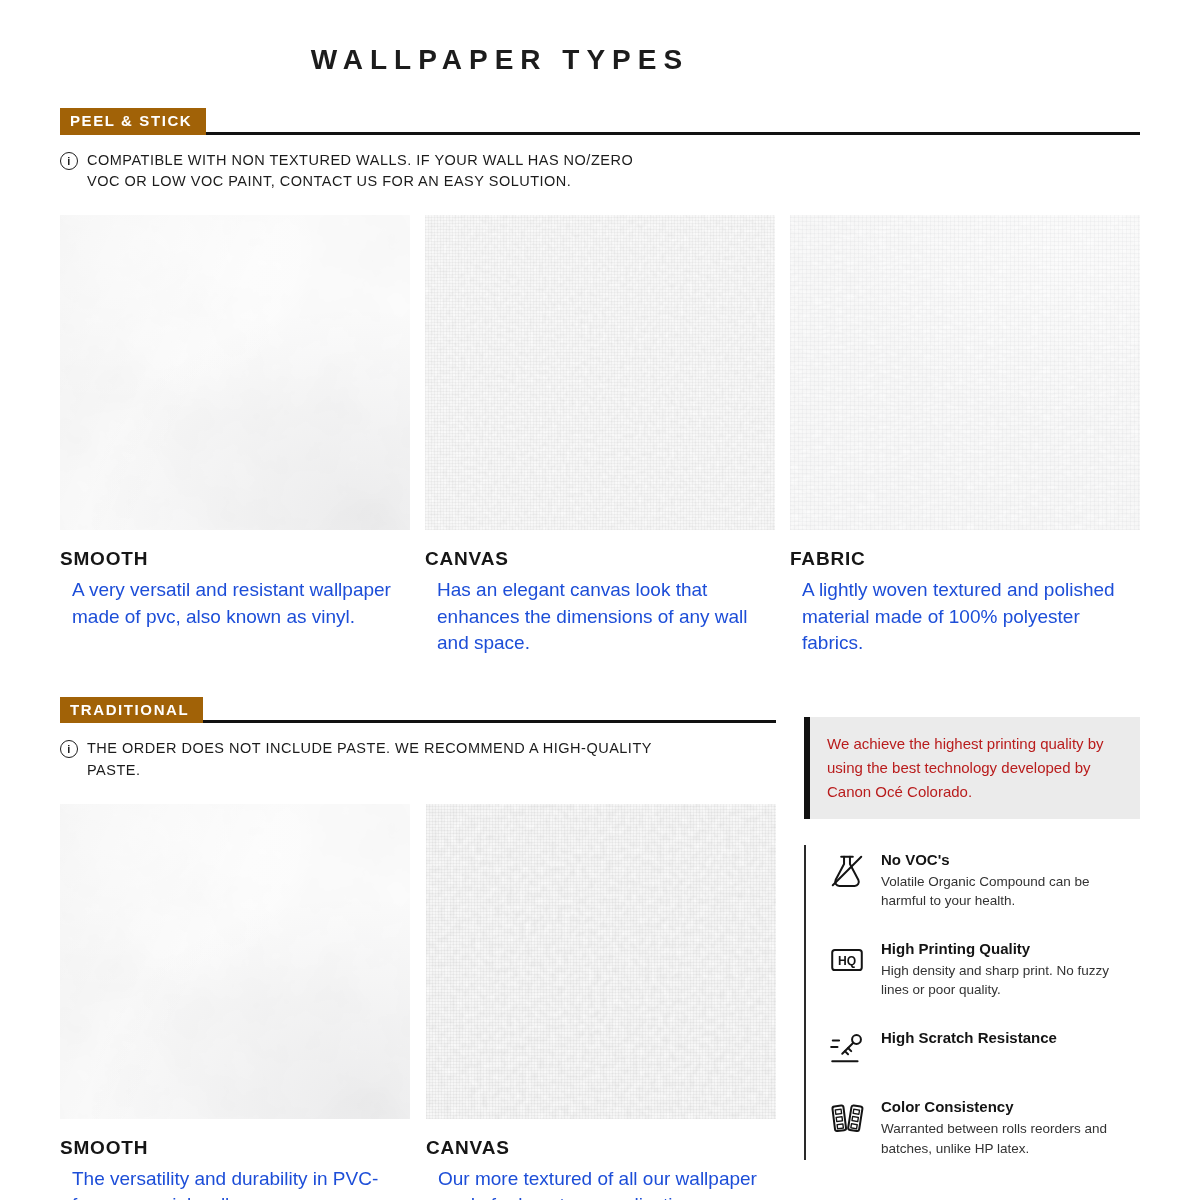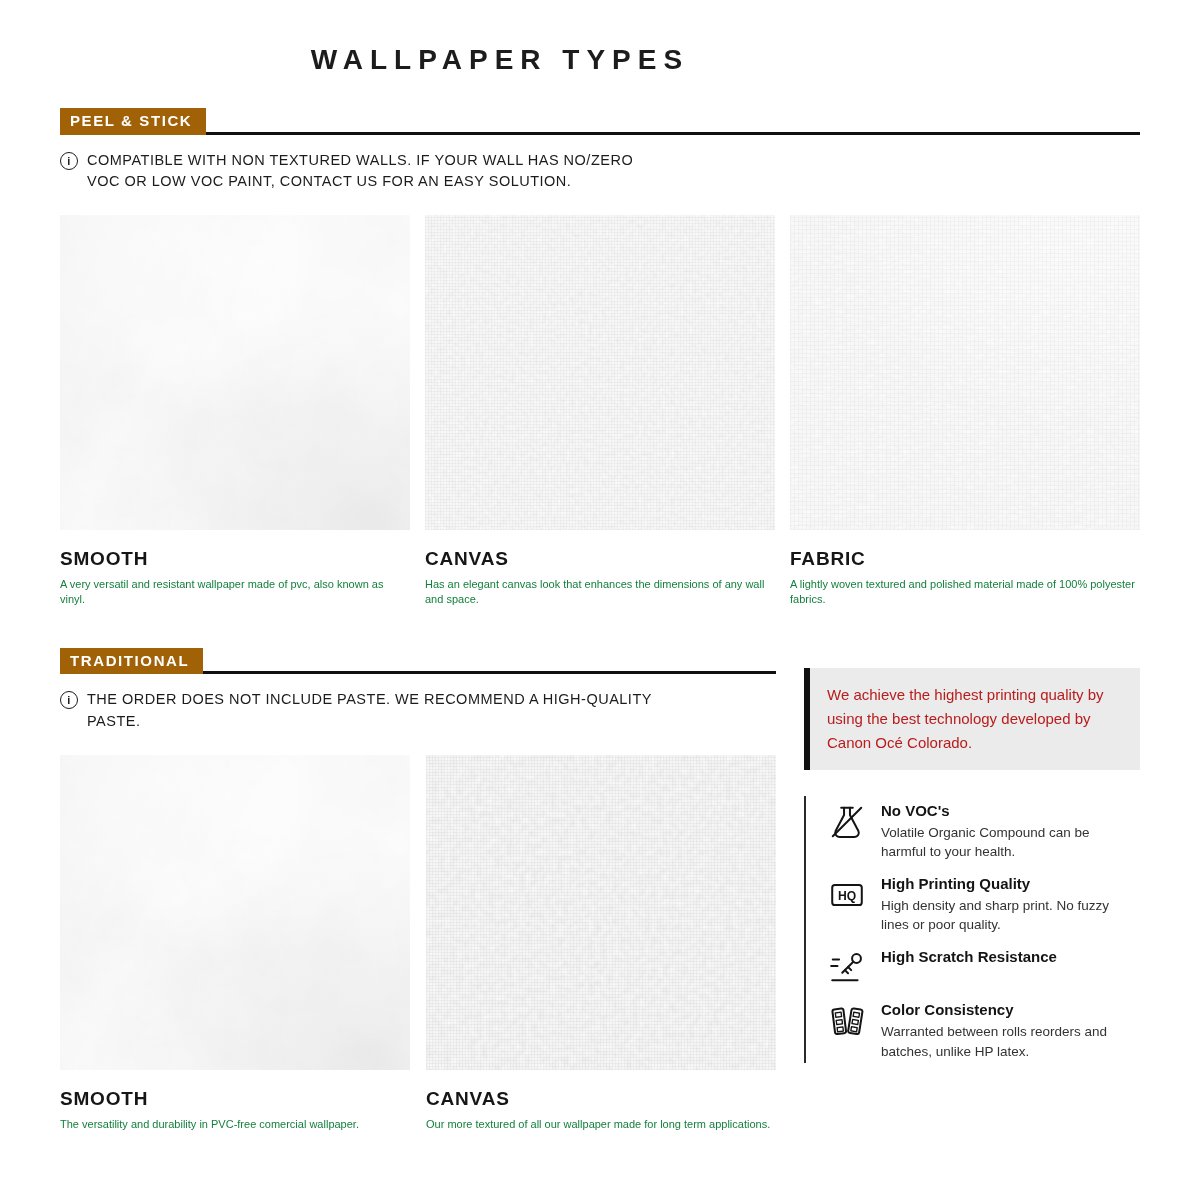--- a/index.html
+++ b/index.html
@@ -39,31 +39,31 @@
       repeating-linear-gradient(90deg, rgba(0,0,0,.030) 0 1px, transparent 1px 3px);}
   .tex-fabric::after{background:
       repeating-linear-gradient(0deg, rgba(40,50,70,.030) 0 1px, transparent 1px 4px),
       repeating-linear-gradient(90deg, rgba(40,50,70,.030) 0 1px, transparent 1px 4px),
       radial-gradient(120% 100% at 80% 10%, rgba(255,255,255,.4), rgba(255,255,255,0) 60%);}
   .tex-canvas-rough::after{background:
       repeating-linear-gradient(0deg, rgba(0,0,0,.035) 0 1px, transparent 1px 3px),
       repeating-linear-gradient(90deg, rgba(0,0,0,.035) 0 1px, transparent 1px 3px);}
 
   .swatch-name{margin:18px 0 0;font-size:19px;font-weight:700;letter-spacing:.8px;color:#161616;}
-  .swatch-desc{margin:7px 0 0;font-size:11px;line-height:1.4;color:#15803d;max-width:346px;}
+  .swatch-desc{margin:7px 12px 0;font-size:19px;line-height:1.4;color:#1d4ed8;max-width:346px;}
 
   .lower{display:flex;justify-content:space-between;align-items:flex-start;margin-top:40px;}
   .lower-left{width:716px;}
   .lower-left .sec-head{margin-top:0;}
 
   .aside{width:336px;padding-top:20px;}
   .hl-box{background:#ebebeb;border-left:6px solid #111;padding:15px 17px;
           font-size:15px;line-height:1.6;color:#b91c1c;}
   .features{margin-top:26px;border-left:2px solid #2a2a2a;
-            padding:6px 0 2px 22px;display:flex;flex-direction:column;gap:14px;}
+            padding:6px 0 2px 22px;display:flex;flex-direction:column;gap:30px;}
   .feature{display:flex;gap:13px;}
   .f-icon{flex:0 0 40px;padding-top:1px;}
   .f-icon svg{display:block;}
   .f-text{min-width:0;}
   .f-title{margin:0;font-size:15px;font-weight:700;color:#141414;}
   .f-desc{margin:4px 0 0;font-size:13.5px;line-height:1.42;color:#333;max-width:240px;}
 
   .icon-stroke{stroke:#141414;fill:none;stroke-width:1.9;stroke-linecap:round;stroke-linejoin:round;}
   .icon-thin{stroke:#141414;fill:none;stroke-width:1.3;stroke-linecap:round;stroke-linejoin:round;}
   .defs-holder{position:absolute;width:0;height:0;overflow:hidden;}

